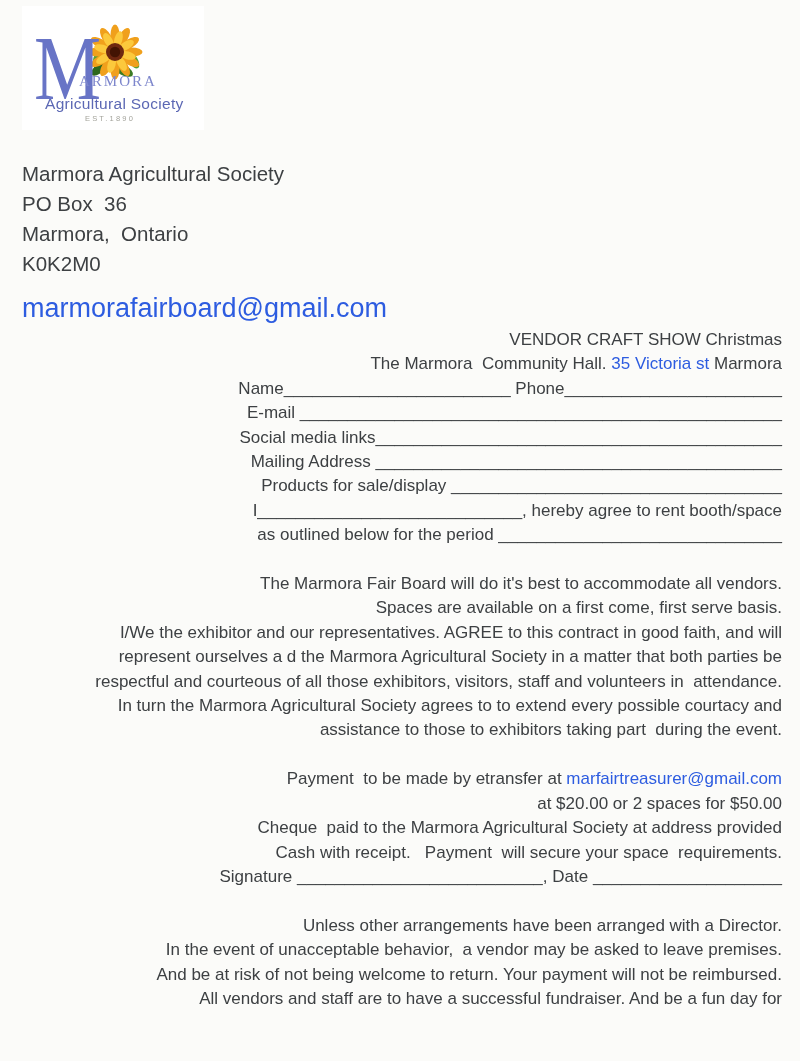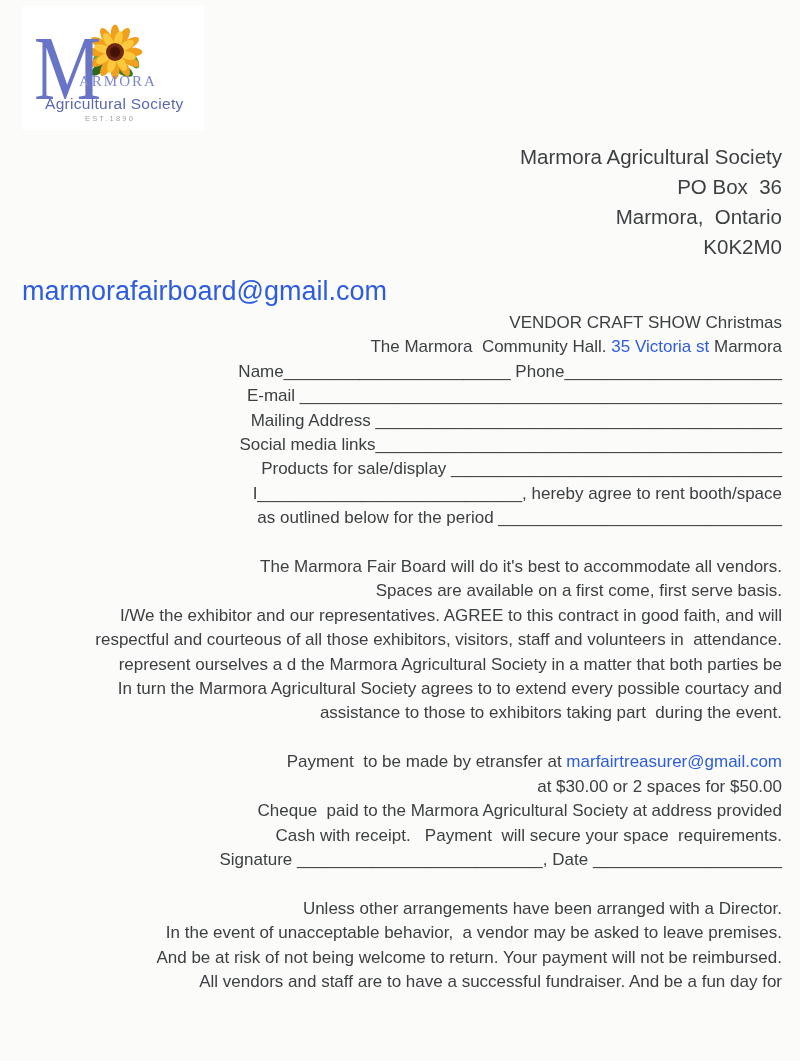--- a/index.html
+++ b/index.html
@@ -6,21 +6,21 @@
   body{
     width:800px;height:1061px;
     background:var(--page_bg,#fbfbf9);
     color:var(--text,#3d4043);
     font-family:"Liberation Sans",sans-serif;
     overflow:hidden;
   }
   .page{padding:6px 18px 0 22px;}
   a{color:var(--link,#2d5ce0);cursor:pointer;}
   .logo-box{width:182px;height:124px;background:#ffffff;}
-  .address{margin-top:12px;font-size:20.5px;line-height:30px;text-align:right;}
+  .address{margin-top:29px;font-size:20.5px;line-height:30px;}
   .address div{white-space:pre-wrap;}
   .big-email{
     display:inline-block;
     margin-top:12px;margin-bottom:3px;
     font-size:27px;line-height:34px;
     text-underline-offset:4px;
     text-decoration-thickness:2px;
   }
   .body-text{font-size:17px;line-height:24.4px;}
   .line{min-height:24.4px;white-space:pre-wrap;text-align:right;}
@@ -84,40 +84,40 @@
   
   <a class="big-email">marmorafairboard@gmail.com</a>
 
   <div class="body-text">
 
     <div class="line">VENDOR CRAFT SHOW Christmas</div>
     <div class="line"><span>The Marmora  Community Hall. </span><a>35 Victoria st</a><span> Marmora</span></div>
 
     <div class="line"><span>Name</span><span>________________________</span><span> Phone</span><span>_______________________</span></div>
     <div class="line"><span>E-mail </span><span>___________________________________________________</span></div>
+    <div class="line"><span>Social media links</span><span>___________________________________________</span></div>
     <div class="line"><span>Mailing Address </span><span>___________________________________________</span></div>
-    <div class="line"><span>Social media links</span><span>___________________________________________</span></div>
     <div class="line"><span>Products for sale/display </span><span>___________________________________</span></div>
     <div class="line"><span>I</span><span>____________________________</span><span>, hereby agree to rent booth/space</span></div>
     <div class="line"><span>as outlined below for the period </span><span>______________________________</span></div>
 
     <div class="blank-line"></div>
 
     <div class="line">The Marmora Fair Board will do it's best to accommodate all vendors.</div>
     <div class="line">Spaces are available on a first come, first serve basis.</div>
     <div class="line">I/We the exhibitor and our representatives. AGREE to this contract in good faith, and will</div>
+    <div class="line">represent ourselves a d the Marmora Agricultural Society in a matter that both parties be</div>
     <div class="line">respectful and courteous of all those exhibitors, visitors, staff and volunteers in  attendance.</div>
-    <div class="line">represent ourselves a d the Marmora Agricultural Society in a matter that both parties be</div>
     <div class="line"> In turn the Marmora Agricultural Society agrees to to extend every possible courtacy and</div>
     <div class="line">assistance to those to exhibitors taking part  during the event.</div>
 
     <div class="blank-line"></div>
 
     <div class="line"><span>Payment  to be made by etransfer at </span><a>marfairtreasurer@gmail.com</a></div>
-    <div class="line">at $30.00 or 2 spaces for $50.00</div>
+    <div class="line">at $20.00 or 2 spaces for $50.00</div>
     <div class="line">Cheque  paid to the Marmora Agricultural Society at address provided</div>
     <div class="line">Cash with receipt.   Payment  will secure your space  requirements.</div>
     <div class="line"><span>Signature </span><span>__________________________</span><span>, Date </span><span>____________________</span></div>
 
     <div class="blank-line"></div>
 
     <div class="line">Unless other arrangements have been arranged with a Director.</div>
     <div class="line">In the event of unacceptable behavior,  a vendor may be asked to leave premises.</div>
     <div class="line">And be at risk of not being welcome to return. Your payment will not be reimbursed.</div>
     <div class="line">All vendors and staff are to have a successful fundraiser. And be a fun day for</div>

